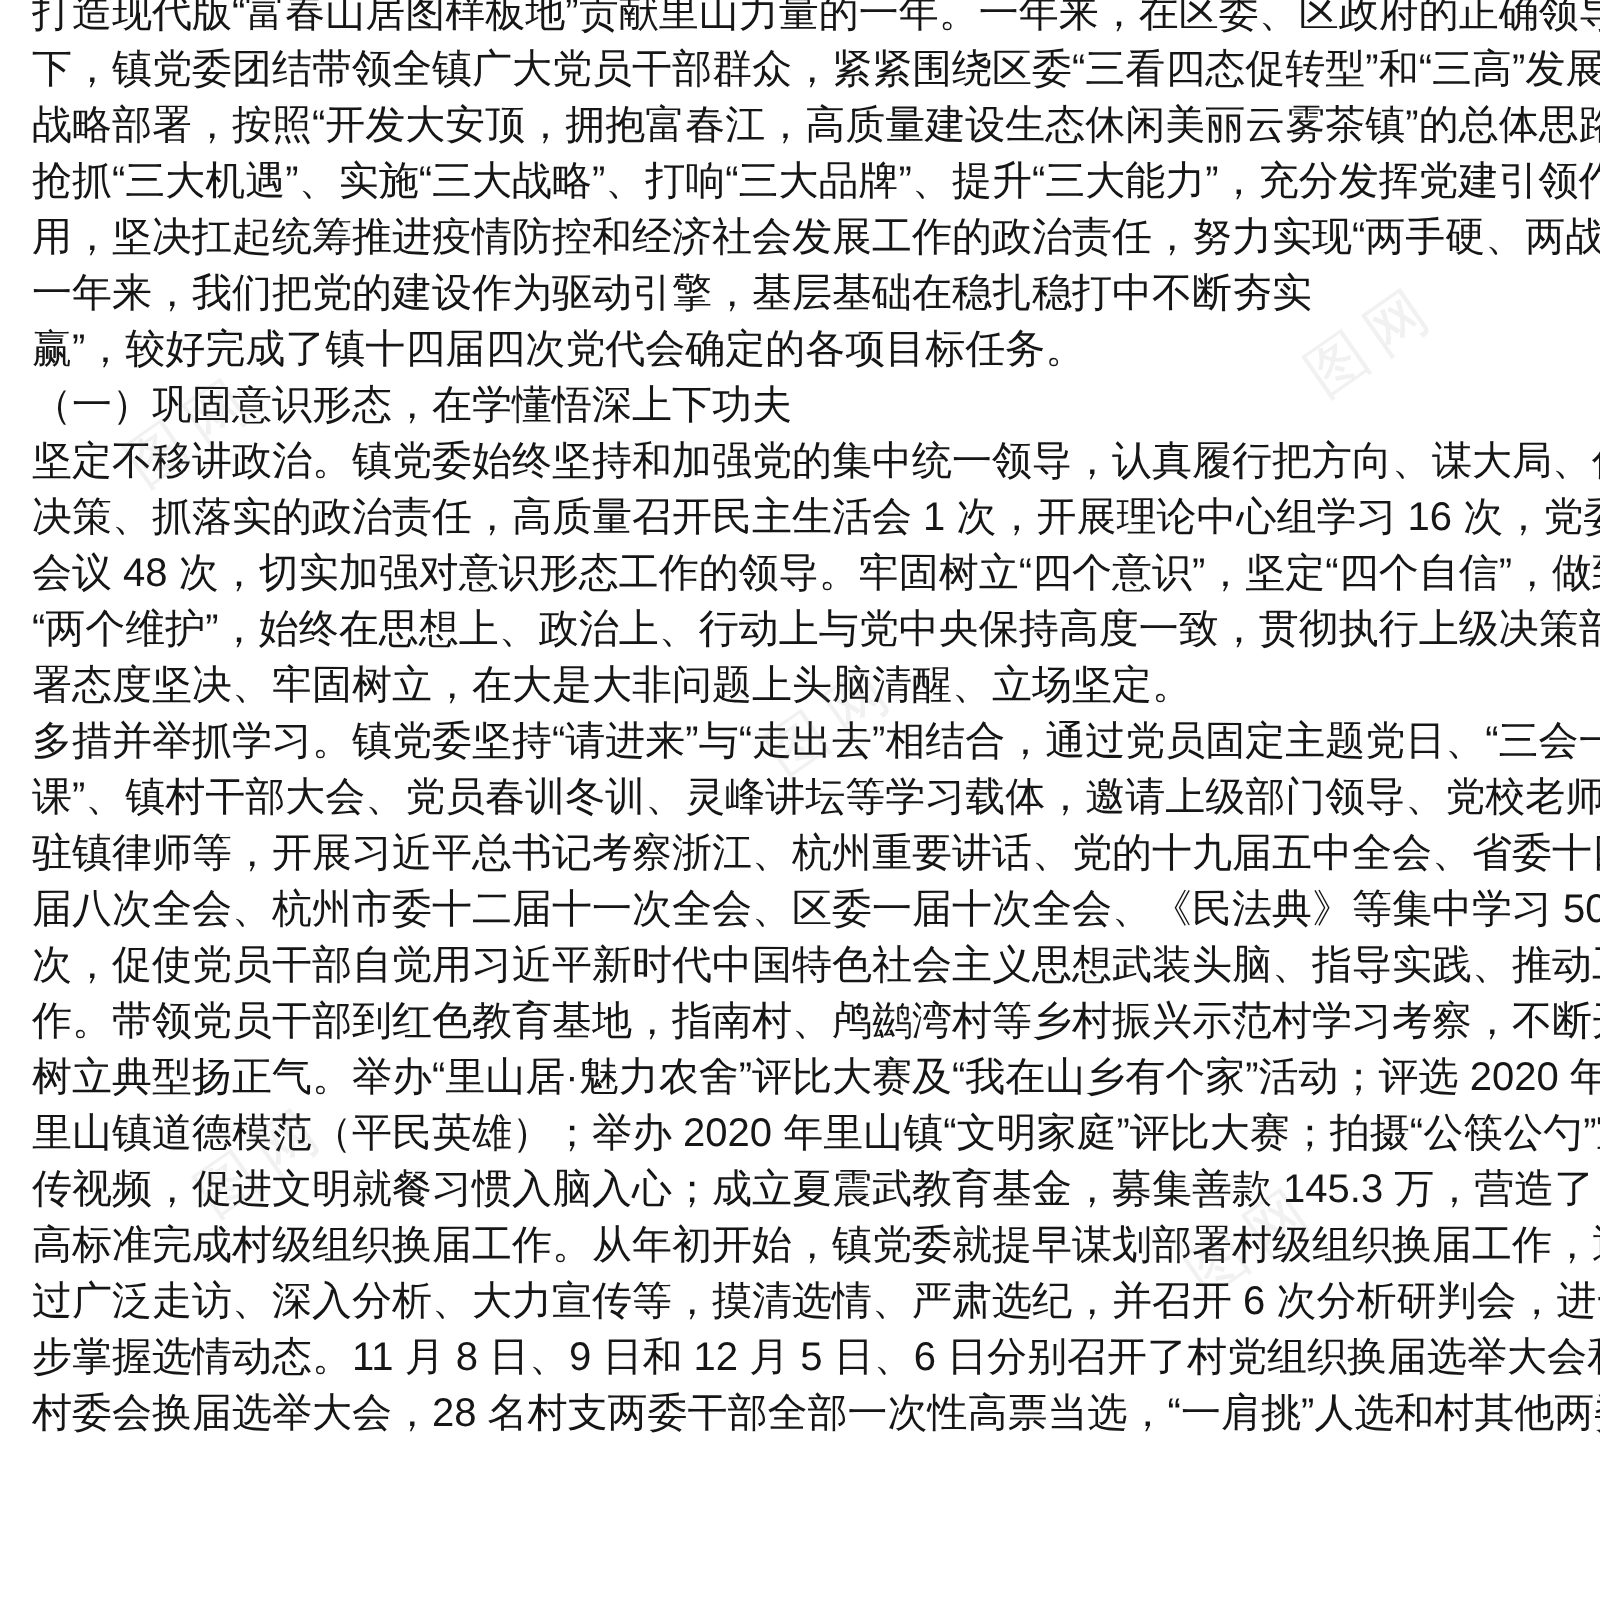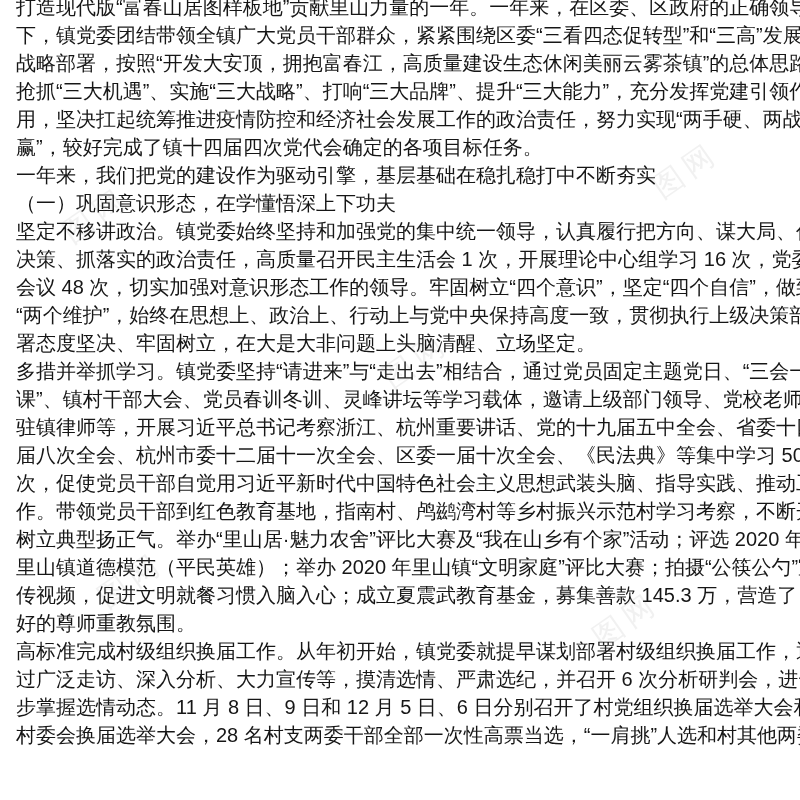--- a/index.html
+++ b/index.html
@@ -55,38 +55,37 @@
 </head>
 <body>
 
 <div class="page">
   <div class="text-block">
       <div class="line">打造现代版“富春山居图样板地”贡献里山力量的一年。一年来，在区委、区政府的正确领导</div>
       <div class="line">下，镇党委团结带领全镇广大党员干部群众，紧紧围绕区委“三看四态促转型”和“三高”发展</div>
       <div class="line">战略部署，按照“开发大安顶，拥抱富春江，高质量建设生态休闲美丽云雾茶镇”的总体思路，</div>
       <div class="line">抢抓“三大机遇”、实施“三大战略”、打响“三大品牌”、提升“三大能力”，充分发挥党建引领作</div>
       <div class="line">用，坚决扛起统筹推进疫情防控和经济社会发展工作的政治责任，努力实现“两手硬、两战</div>
+      <div class="line">一年来，我们把党的建设作为驱动引擎，基层基础在稳扎稳打中不断夯实</div>
       <div class="line">赢”，较好完成了镇十四届四次党代会确定的各项目标任务。</div>
-      <div class="line">一年来，我们把党的建设作为驱动引擎，基层基础在稳扎稳打中不断夯实</div>
       <div class="line">（一）巩固意识形态，在学懂悟深上下功夫</div>
       <div class="line">坚定不移讲政治。镇党委始终坚持和加强党的集中统一领导，认真履行把方向、谋大局、作</div>
       <div class="line">决策、抓落实的政治责任，高质量召开民主生活会 1 次，开展理论中心组学习 16 次，党委</div>
       <div class="line">会议 48 次，切实加强对意识形态工作的领导。牢固树立“四个意识”，坚定“四个自信”，做到</div>
       <div class="line">“两个维护”，始终在思想上、政治上、行动上与党中央保持高度一致，贯彻执行上级决策部</div>
       <div class="line">署态度坚决、牢固树立，在大是大非问题上头脑清醒、立场坚定。</div>
       <div class="line">多措并举抓学习。镇党委坚持“请进来”与“走出去”相结合，通过党员固定主题党日、“三会一</div>
       <div class="line">课”、镇村干部大会、党员春训冬训、灵峰讲坛等学习载体，邀请上级部门领导、党校老师、</div>
       <div class="line">驻镇律师等，开展习近平总书记考察浙江、杭州重要讲话、党的十九届五中全会、省委十四</div>
       <div class="line">届八次全会、杭州市委十二届十一次全会、区委一届十次全会、《民法典》等集中学习 50 余</div>
       <div class="line">次，促使党员干部自觉用习近平新时代中国特色社会主义思想武装头脑、指导实践、推动工</div>
       <div class="line">作。带领党员干部到红色教育基地，指南村、鸬鹚湾村等乡村振兴示范村学习考察，不断开</div>
       <div class="line">树立典型扬正气。举办“里山居·魅力农舍”评比大赛及“我在山乡有个家”活动；评选 2020 年</div>
       <div class="line">里山镇道德模范（平民英雄）；举办 2020 年里山镇“文明家庭”评比大赛；拍摄“公筷公勺”宣</div>
       <div class="line">传视频，促进文明就餐习惯入脑入心；成立夏震武教育基金，募集善款 145.3 万，营造了良</div>
-      <div class="line">好的尊师重教氛围。</div>
       <div class="line">高标准完成村级组织换届工作。从年初开始，镇党委就提早谋划部署村级组织换届工作，通</div>
       <div class="line">过广泛走访、深入分析、大力宣传等，摸清选情、严肃选纪，并召开 6 次分析研判会，进一</div>
       <div class="line">步掌握选情动态。11 月 8 日、9 日和 12 月 5 日、6 日分别召开了村党组织换届选举大会和</div>
       <div class="line">村委会换届选举大会，28 名村支两委干部全部一次性高票当选，“一肩挑”人选和村其他两委</div>
     </div>
   <div class="watermark-layer">
       <div class="watermark" style="left: 650px; top: 150px;">图网</div>
       <div class="watermark" style="left: 60px; top: 195px;">图网</div>
       <div class="watermark" style="left: 590px; top: 600px;">图网</div>
       <div class="watermark" style="left: 95px; top: 560px;">图网</div>

